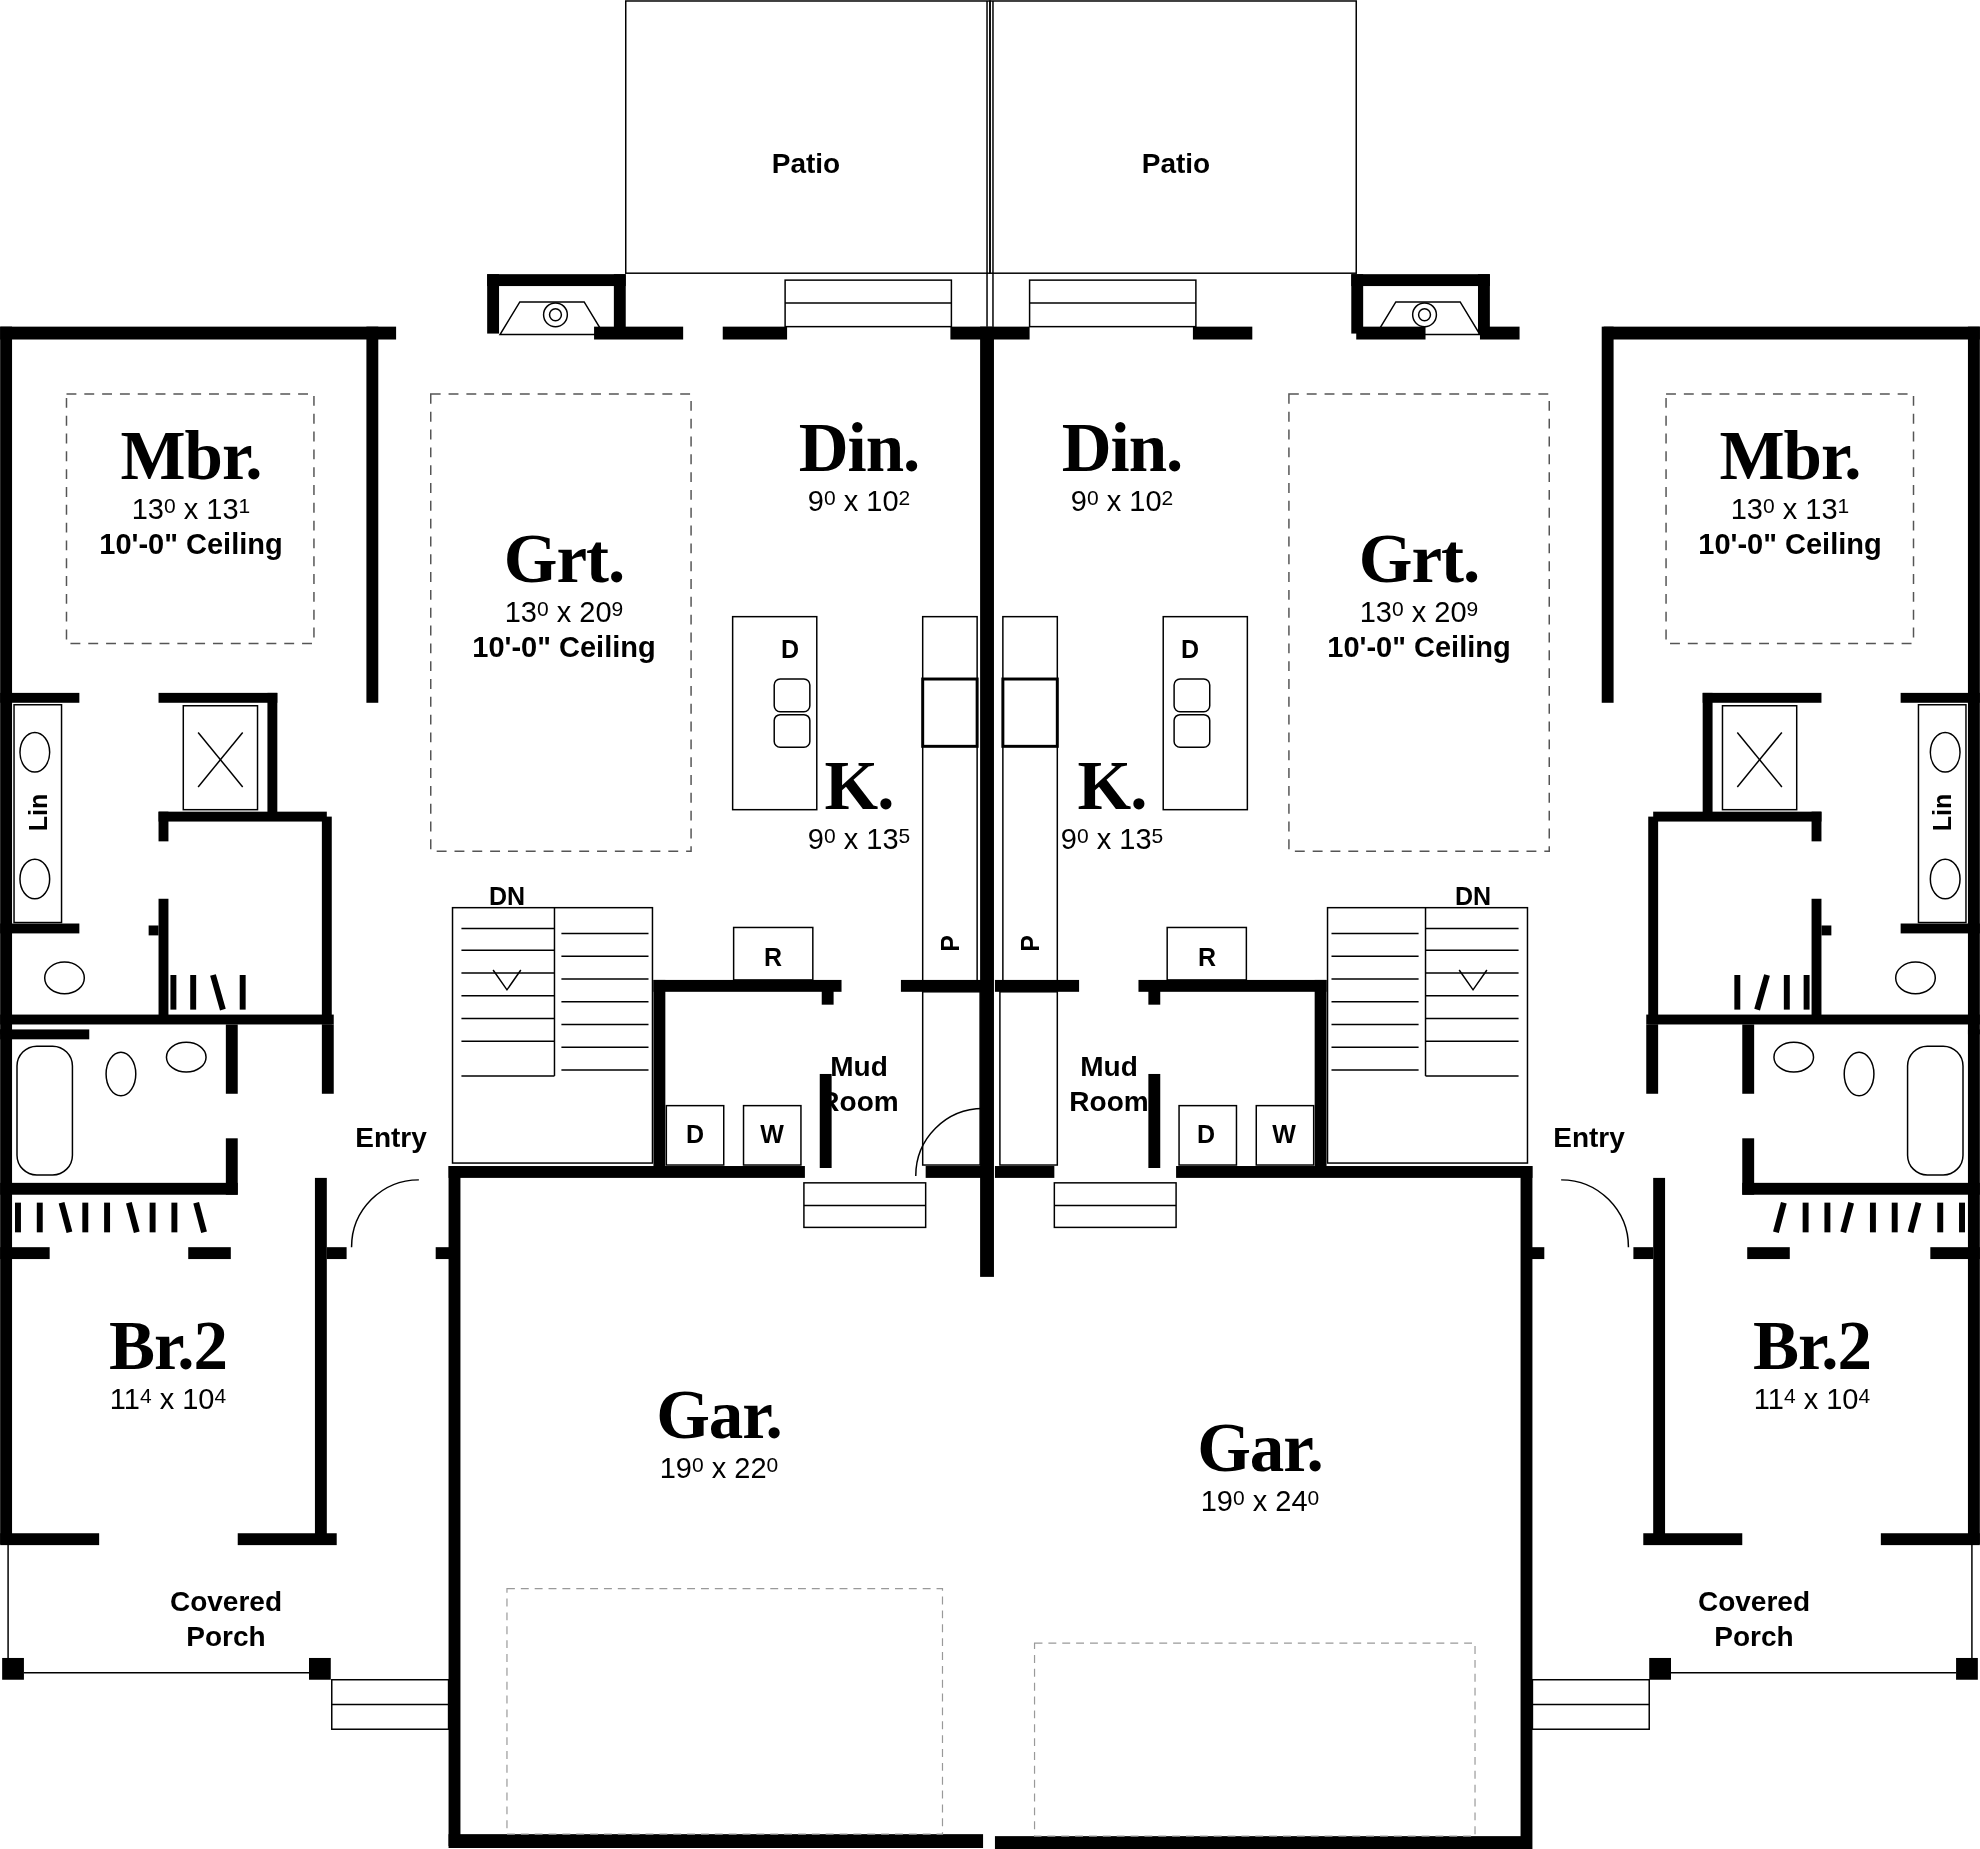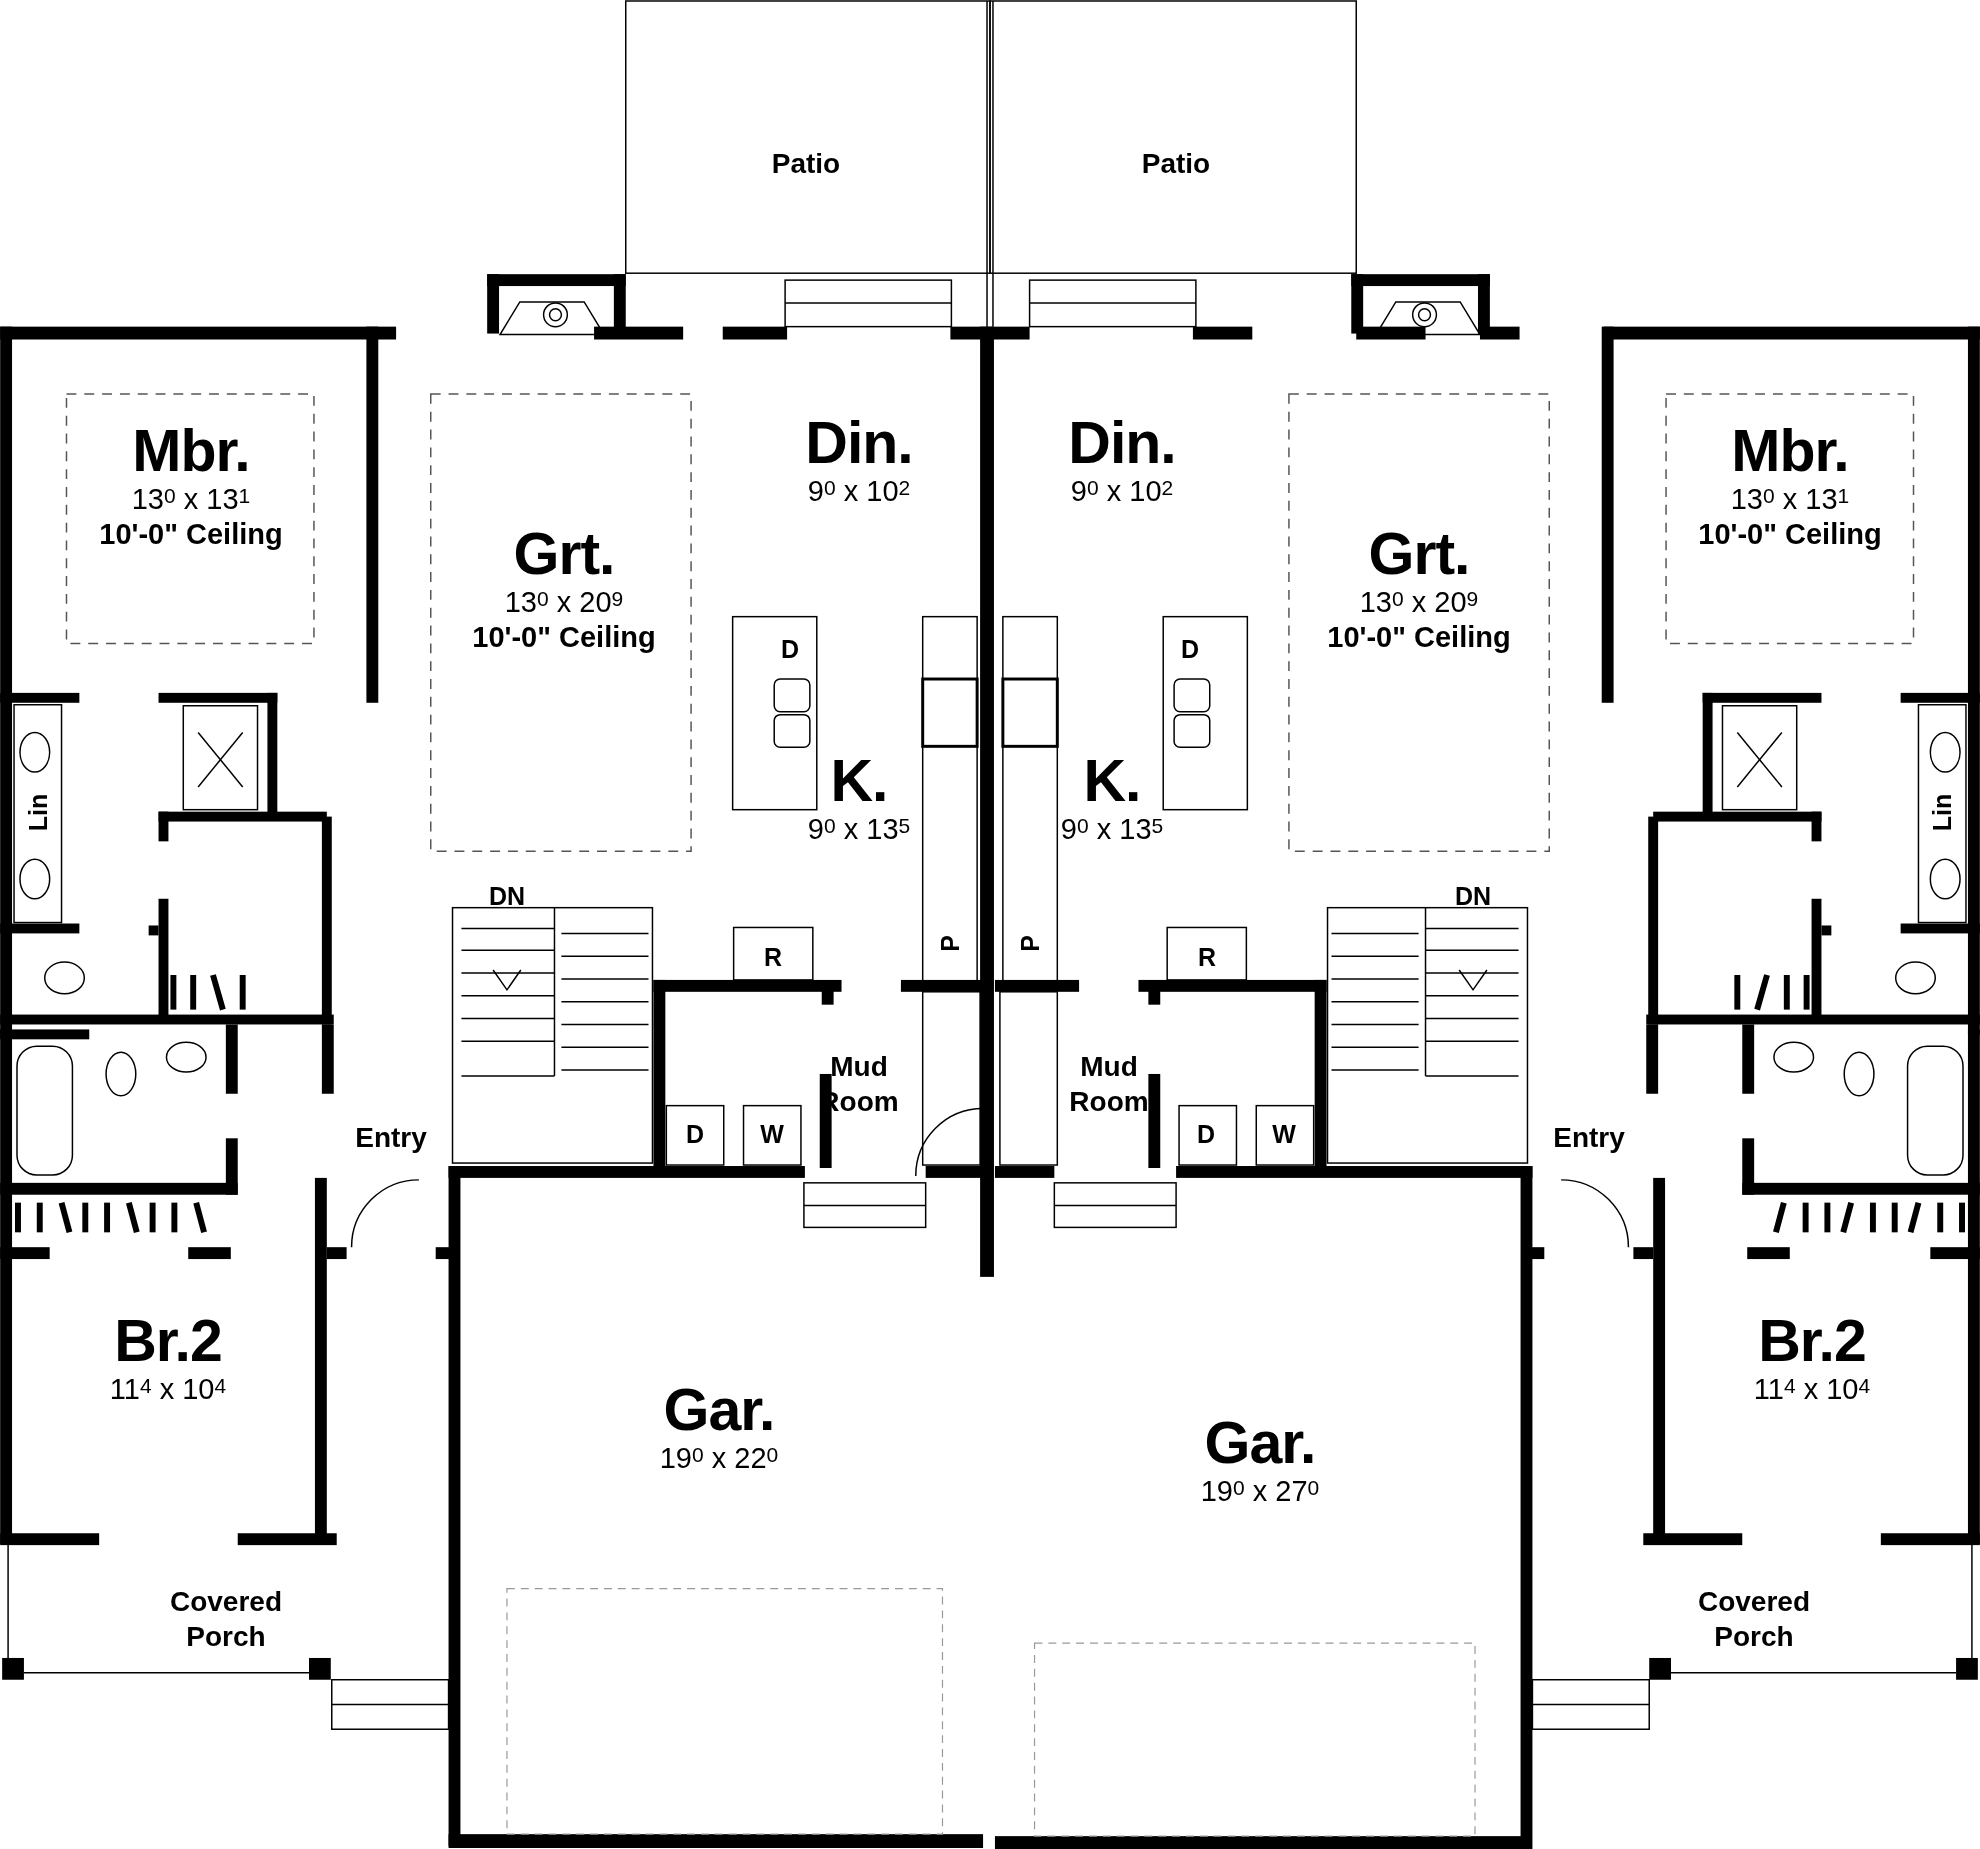--- a/index.html
+++ b/index.html
@@ -1,19 +1,19 @@
 <!DOCTYPE html>
 <html><head>
 <meta charset="utf-8">
 <style>
   html, body { margin:0; padding:0; background:#ffffff; }
   body { width:1980px; height:1849px; position:relative; overflow:hidden; font-family:"Liberation Sans", sans-serif; color:#000; }
   #plan { position:absolute; left:0; top:0; width:1980px; height:1849px; }
   .lbl { position:absolute; text-align:center; font-family:"Liberation Sans", sans-serif; font-weight:bold; color:#000; line-height:1; white-space:nowrap; transform:translateX(-50%); }
-  .big { font-size:59px; letter-spacing:-1px; }
+  .big { font-size:69px; letter-spacing:-1px;font-family:Liberation Serif, serif; }
   .dim { font-size:29px; font-weight:normal; margin-top:4px; }
   .dim sup { font-size:21px; position:relative; top:-6px; vertical-align:baseline; }
   .ceil { font-size:29px; font-weight:bold; margin-top:6px; }
   .small { font-size:28px; }
   .app { font-size:25px; }
   .rot { transform:translateX(-50%) rotate(-90deg); }
 </style>
 </head>
 <body>
 
@@ -358,21 +358,21 @@
 </div>
 <div class="lbl small" style="left:1589px; top:1124px;">Entry</div>
 
 <div class="lbl" style="left:1812px; top:1312px;">
   <div class="big">Br.2</div>
   <div class="dim"><span>11</span><sup>4</sup> x <span>10</span><sup>4</sup></div>
 </div>
 
 <div class="lbl" style="left:1260px; top:1414px;">
   <div class="big">Gar.</div>
-  <div class="dim"><span>19</span><sup>0</sup> x <span>27</span><sup>0</sup></div>
+  <div class="dim"><span>19</span><sup>0</sup> x <span>24</span><sup>0</sup></div>
 </div>
 
 <div class="lbl small" style="left:1754px; top:1584px; line-height:1.25;">
   <div>Covered</div>
   <div>Porch</div>
 </div>
 
 <div class="lbl app" style="left:1190px; top:637px;">D</div>
 <div class="lbl app" style="left:1207px; top:945px;">R</div>
 <div class="lbl app rot" style="left:1030px; top:931px;">P</div>

